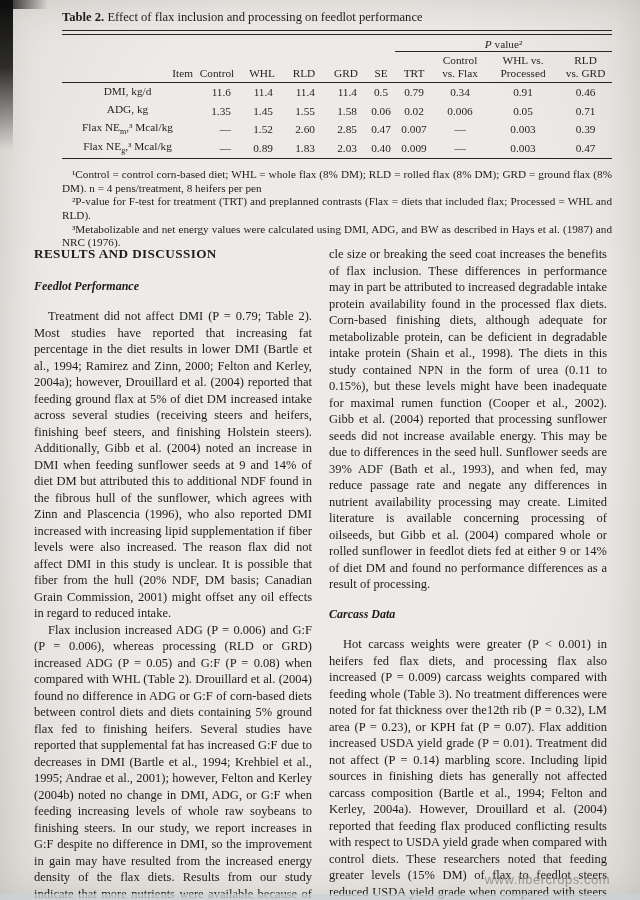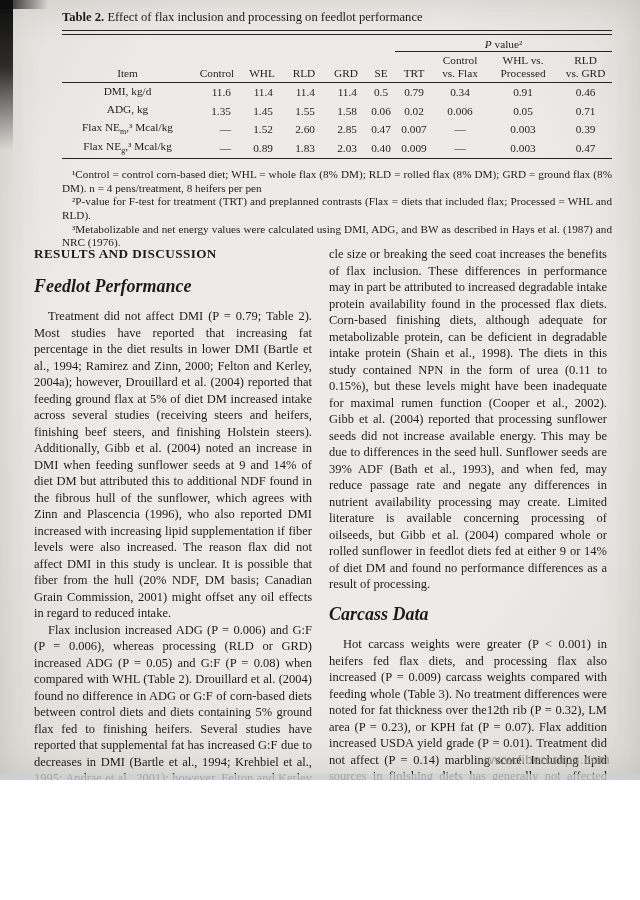--- a/index.html
+++ b/index.html
@@ -1,17 +1,17 @@
 <!DOCTYPE html>
 <html><head>
 <meta charset="utf-8">
 <style>
   html,body { margin:0; padding:0; }
   .page {
-    position:relative; width:640px; height:780px; overflow:hidden;
+    position:relative; width:640px; height:900px; overflow:hidden;
     background: radial-gradient(ellipse at 50% 42%, #edebe7 55%, #dddbd6 100%);
     font-family:"Liberation Serif", serif;
     color:#1d1c1a;
     box-shadow: inset 0 0 40px rgba(70,68,60,0.18);
   }
   
   .edge-left {
     position:absolute; left:0; top:0; width:13px; height:150px;
     background: linear-gradient(to bottom, #0e0e0e 0%, #2e2d2b 45%, rgba(70,68,64,0) 100%);
   }
@@ -28,36 +28,36 @@
   .tbl-wrap { position:absolute; left:62px; top:10px; width:550px; }
   .tbl-title { font-size:12.6px; margin:0 0 5px 0; }
   .tbl-title b { font-weight:bold; }
   .rule-double { height:3px; border-top:1.2px solid #272624; border-bottom:1px solid #272624; margin-bottom:2px; }
   table.perf { border-collapse:collapse; width:100%; table-layout:fixed; font-size:11.3px; color:#201f1d; }
   table.perf th { font-weight:normal; }
   .grp-p th.lbl  { text-align:center; padding:1px 0 1px; border-bottom:1px solid #272624; }
   .grp-t th.lbl  { text-align:center; padding:0 0 1px; border-bottom:1px solid #272624; }
   .colhead th { vertical-align:bottom; text-align:center; border-bottom:1.4px solid #272624;
                 padding:2px 0 3px; white-space:pre-line; line-height:12.5px; }
-  .colhead th.item { text-align:center; }
+  .colhead th.item { text-align:right; }
   td.item { text-align:center; padding:1.6px 0; }
   td.num  { text-align:right; padding:1.6px 10px 1.6px 0; }
   td.pv   { text-align:center; padding:1.6px 0; }
   tr.last td { padding-bottom:3px; }
   .rule-bottom { border-top:1px solid #272624; margin-top:0; }
   .ital { font-style:italic; }
   sub { font-size:8px; }
   .fnotes { margin-top:9px; font-size:11.2px; line-height:13.6px; }
   .fnotes p { margin:0; text-indent:10px; text-align:justify; }
 
   
   .body-cols { position:absolute; left:34px; top:246px; width:573px; display:flex; gap:17px; }
   .col { width:278px; font-size:12.5px; line-height:16.5px; text-align:justify; }
   .sec-head { font-size:13.2px; font-weight:bold; text-align:left; letter-spacing:.4px; margin:0 0 15px 0; }
-  .sub-head { font-size:18px; font-weight:bold; font-style:italic; margin:0 0 14px 0; text-align:left; }
+  .sub-head { font-size:12px; font-weight:bold; font-style:italic; margin:0 0 14px 0; text-align:left; }
   .col p { margin:0; }
   .col p.ind { text-indent:14px; }
   .spacer { height:13px; }
 
   .watermark {
     position:absolute; right:30px; bottom:13px;
     font-family:"Liberation Sans", sans-serif;
     font-size:13px; letter-spacing:.5px; color:rgba(140,140,133,0.9);
   }
 </style>

